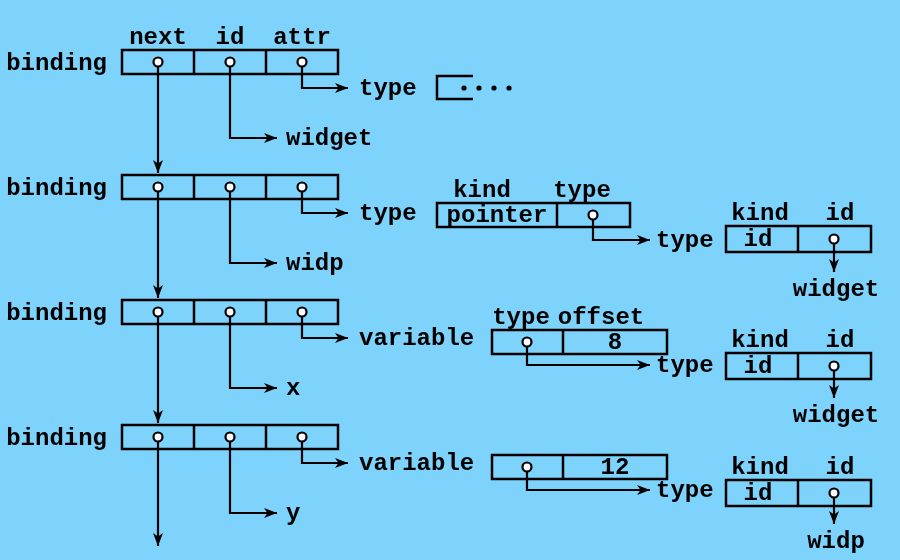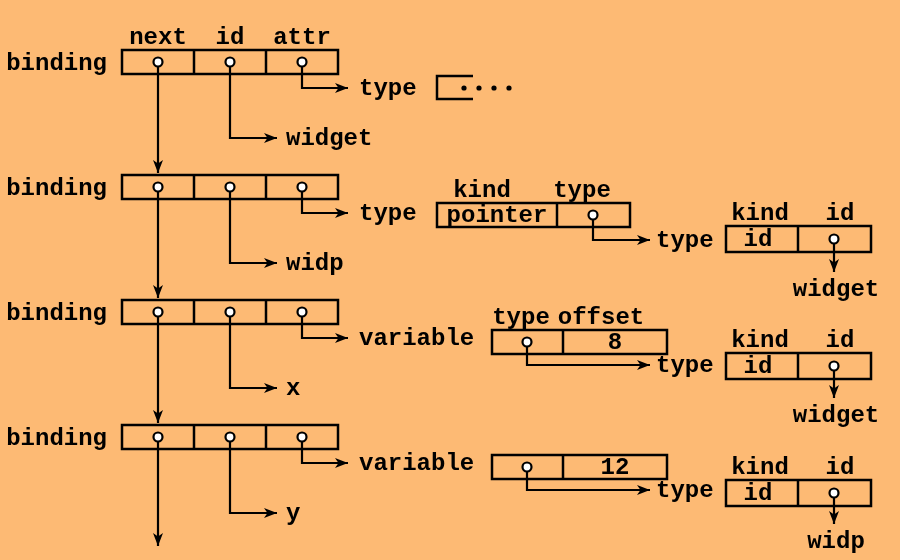--- a/index.html
+++ b/index.html
@@ -1,16 +1,16 @@
 <!DOCTYPE html>
 <html><head>
 <meta charset="utf-8">
 <style>
   html,body { margin:0; padding:0; background:#fff; }
-  .stage { position:relative; width:900px; height:560px; background:#fdba74; overflow:hidden; }
+  .stage { position:relative; width:900px; height:560px; background:#7dd3fc; overflow:hidden; }
   svg { display:block; }
   text { font-family:"Liberation Mono","DejaVu Sans Mono",monospace;
          font-weight:bold; font-size:24px; fill:#000; }
   .mid { text-anchor:middle; }
   .end { text-anchor:end; }
   .bx  { fill:none; stroke:#000; stroke-width:2.5; }
   .ln  { fill:none; stroke:#000; stroke-width:2.5; }
   .ar  { fill:none; stroke:#000; stroke-width:2.2; marker-end:url(#arrow); }
   .dot { fill:#fff; stroke:#000; stroke-width:2.2; }
   .fdot{ fill:#000; stroke:none; }

